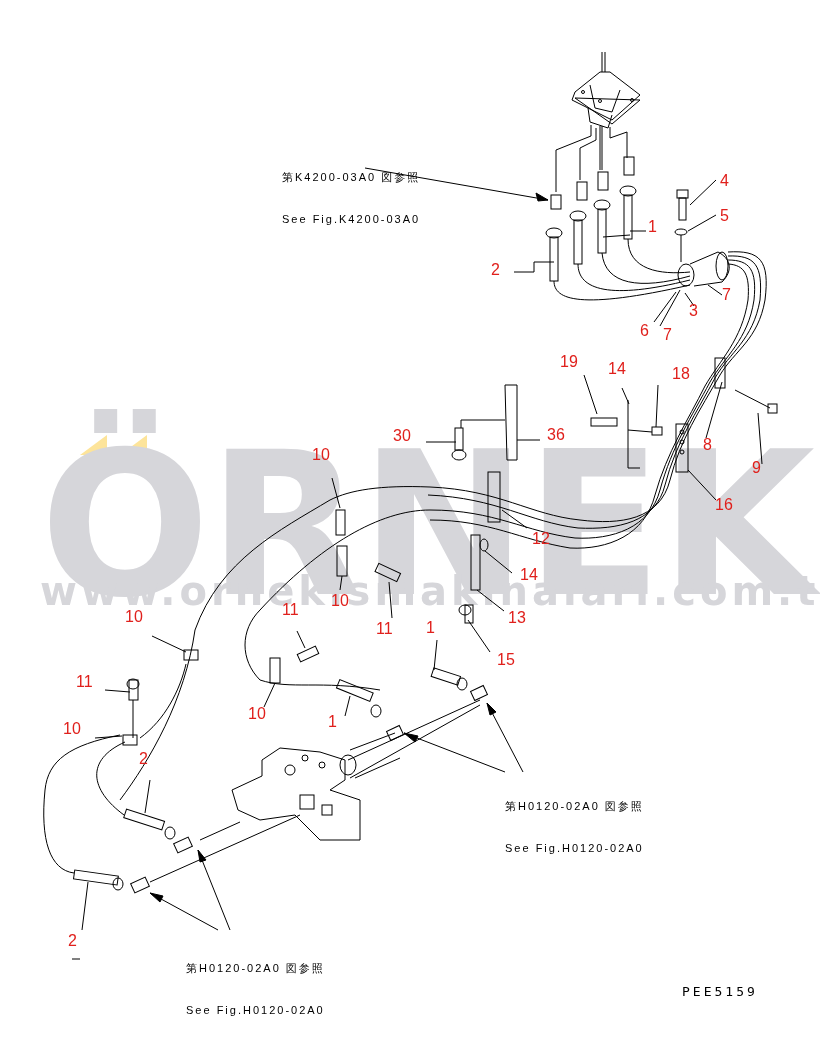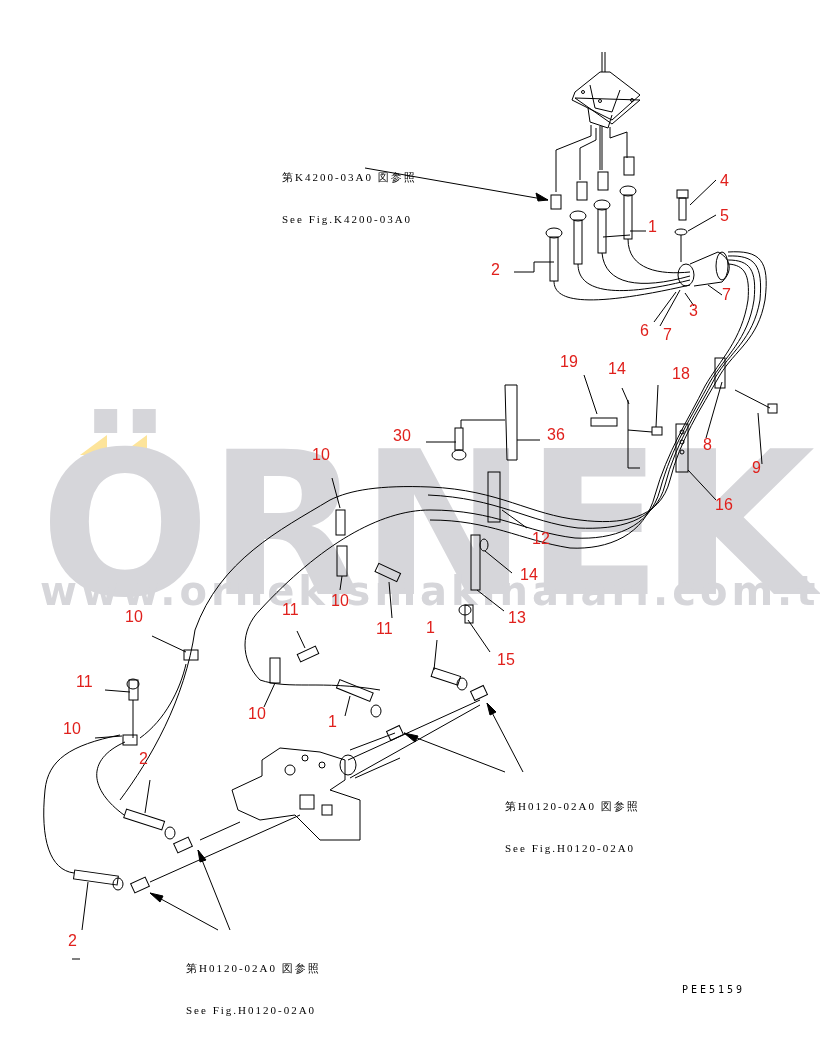--- a/index.html
+++ b/index.html
@@ -1,22 +1,22 @@
 <!DOCTYPE html>
 <html><head>
 <meta charset="utf-8">
 <style>
   html,body{margin:0;padding:0;background:#fff;}
   #stage{position:relative;width:820px;height:1045px;overflow:hidden;background:#fff;font-family:"DejaVu Sans Mono",monospace;}
   svg{position:absolute;left:0;top:0;}
   .wm-big{position:absolute;left:40px;top:425px;font-family:"DejaVu Sans",sans-serif;font-weight:bold;font-size:200px;line-height:200px;color:#d6d6da;letter-spacing:-2px;text-align:center;}
   .wm-url{position:absolute;left:40px;top:568px;font-family:"DejaVu Sans",sans-serif;font-weight:bold;font-size:40px;color:#d6d6da;letter-spacing:4px;}
   .lbl{position:absolute;font-family:"Liberation Sans",sans-serif;font-size:16px;color:#e0201c;line-height:16px;}
-  .ref{position:absolute;font-family:Liberation Serif, serif;font-size:11px;color:#000;letter-spacing:2px;line-height:14px;white-space:pre;}
-  .code{position:absolute;font-family:"DejaVu Sans Mono",monospace;font-size:10px;color:#000;letter-spacing:3px;}
+  .ref{position:absolute;font-family:Liberation Sans, sans-serif;font-size:11px;color:#000;letter-spacing:2px;line-height:14px;white-space:pre;}
+  .code{position:absolute;font-family:"DejaVu Sans Mono",monospace;font-size:13px;color:#000;letter-spacing:3px;}
 </style>
 </head>
 <body>
 
 <div id="stage">
 
   <div style="position:absolute;left:80px;top:435px;">
     <svg width="100" height="22">
       <polygon points="0,20 27,0 27,20" fill="#fde49a"></polygon>
       <polygon points="40,20 67,0 67,20" fill="#fde49a"></polygon>

